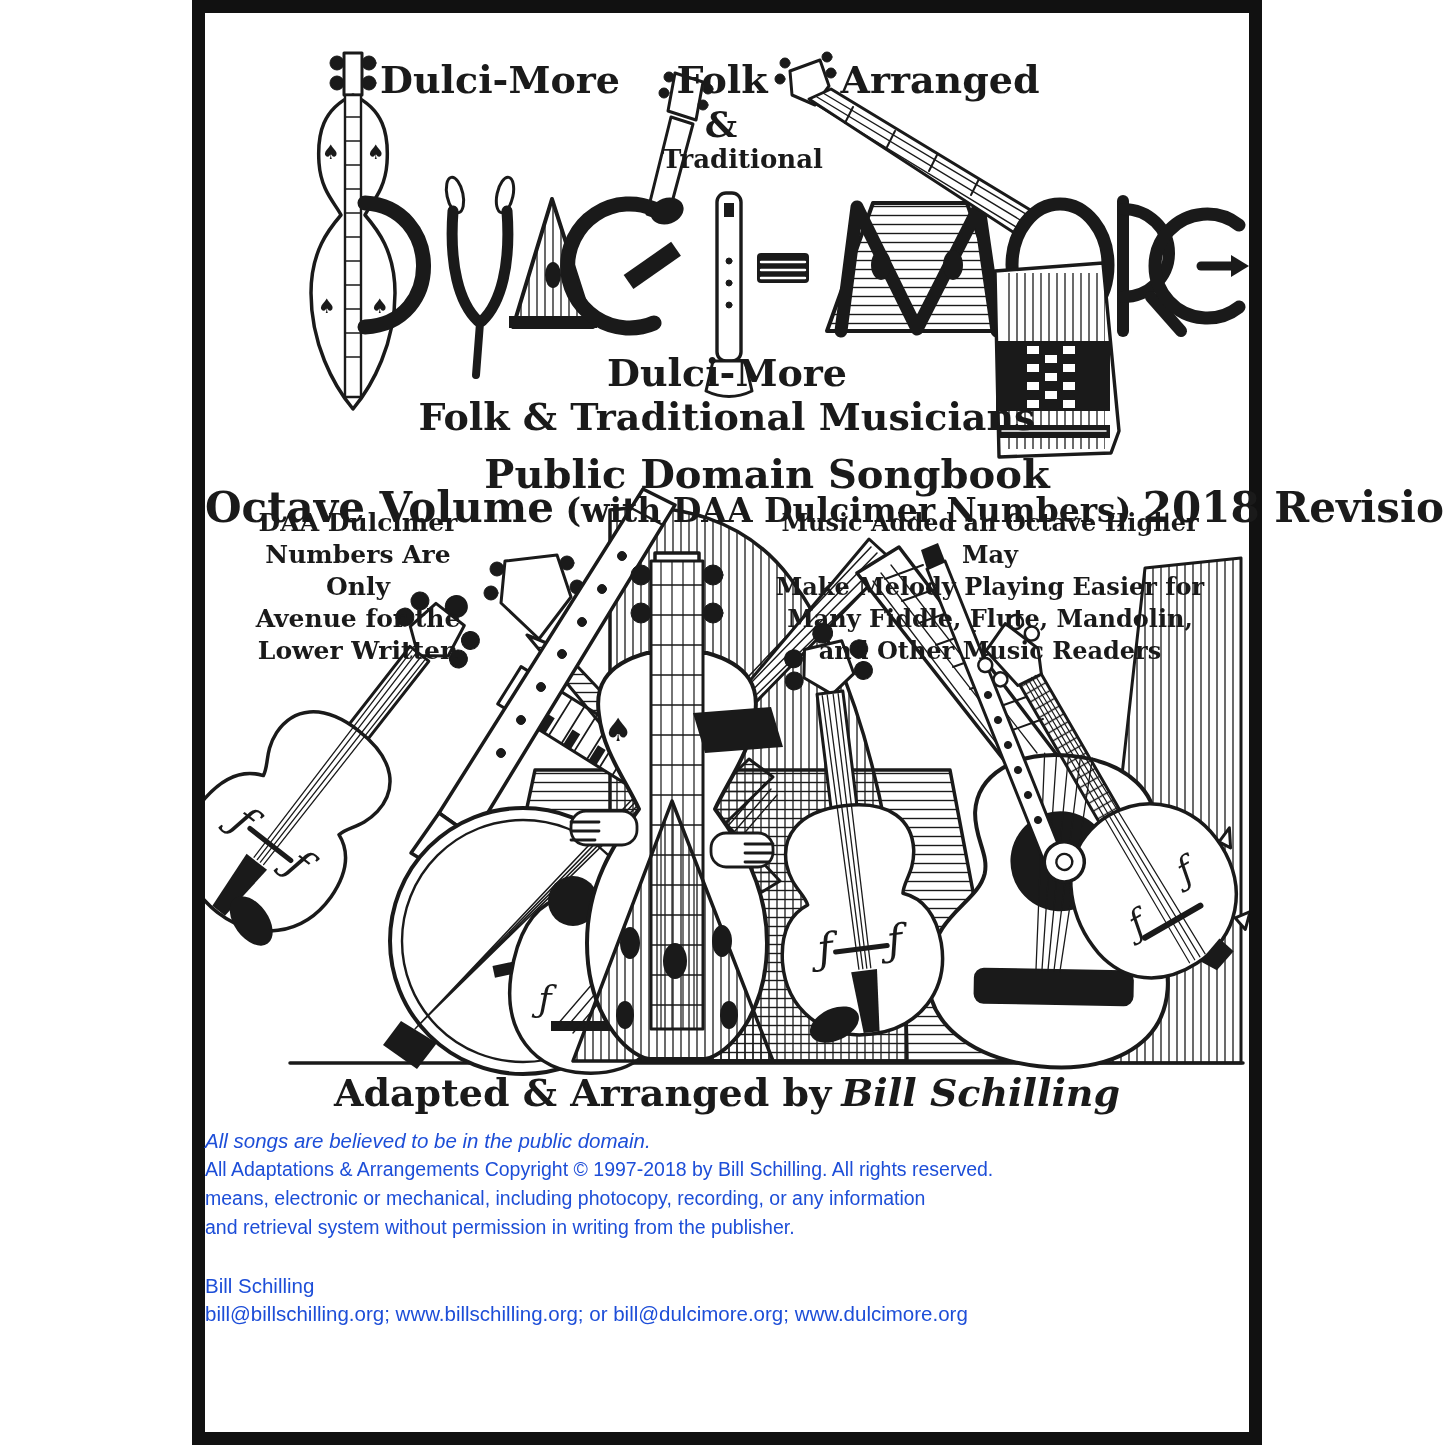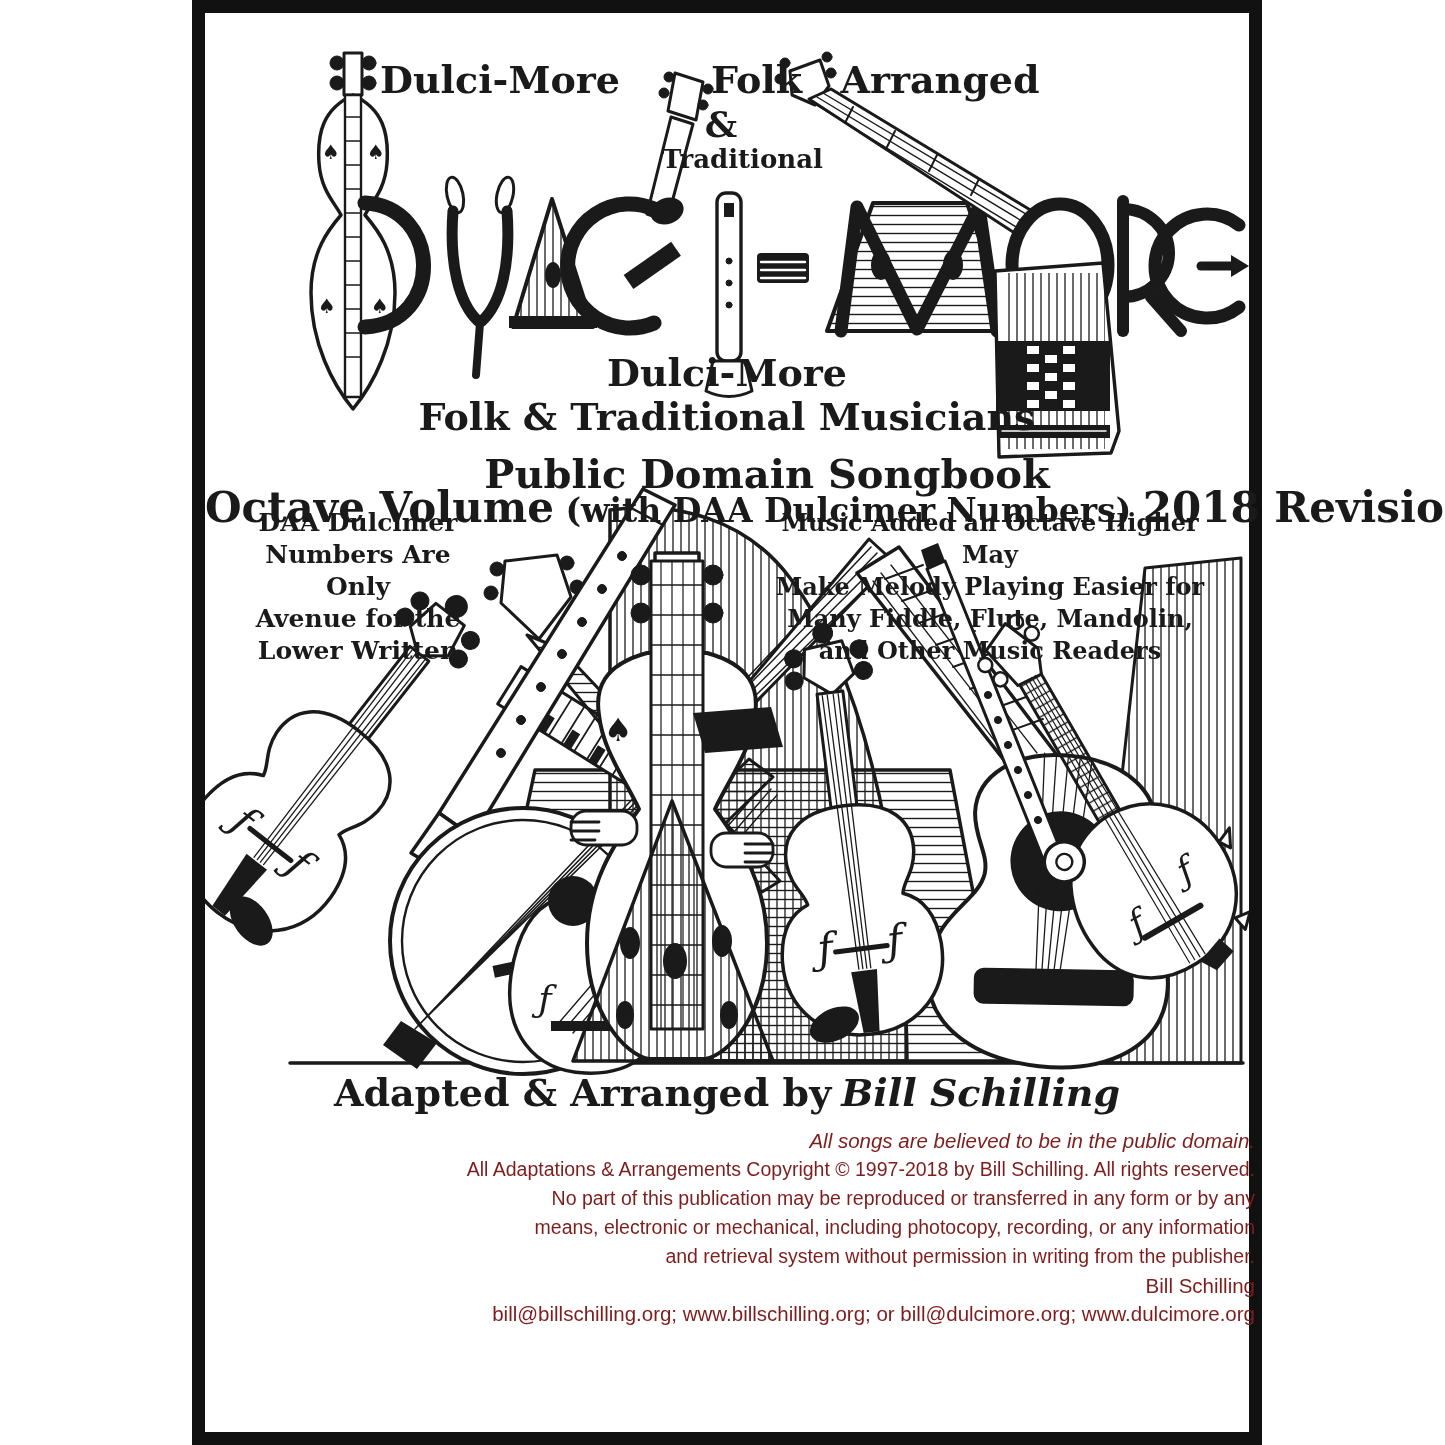--- a/index.html
+++ b/index.html
@@ -7,22 +7,22 @@
         font-family:"DejaVu Serif",serif;color:#1a1a1a;}
   .cover{position:absolute;left:192px;top:0;width:1070px;height:1445px;
          border:13px solid #111;box-sizing:border-box;background:#fff;}
   .abs{position:absolute;}
   .art{left:0;top:0;width:1044px;height:1419px;}
   .hdr{font-weight:bold;text-align:center;white-space:nowrap;}
   .ttl{left:0;width:1044px;text-align:center;font-weight:bold;white-space:nowrap;}
   .note{font-weight:bold;text-align:center;line-height:32px;font-size:25px;}
   .byline{left:0;width:1044px;text-align:center;font-weight:bold;font-size:38px;white-space:nowrap;}
   .byline .author{font-style:italic;margin-left:10px;}
-  .finetext{left:0;width:1050px;text-align:right;font-family:"Liberation Sans",sans-serif;
-            font-size:19.5px;line-height:29px;color:#7f1d1d;}
+  .finetext{left:0;width:1050px;text-align:left;font-family:"Liberation Sans",sans-serif;
+            font-size:19.5px;line-height:29px;color:#1d4ed8;}
   .finetext .italic{font-style:italic;font-size:20.5px;}
   .contact{line-height:28px;font-size:20.5px;}
   .sr-only{position:absolute;width:1px;height:1px;overflow:hidden;clip:rect(0 0 0 0);white-space:nowrap;}
   svg text{stroke:none;}
 </style>
 </head>
 <body>
 
 <div class="page">
   <div class="cover">
@@ -316,21 +316,21 @@
           <path d="M-26,40 H26" stroke-width="5"></path>
           <path d="M-13,62 L13,62 L8,124 L-8,124 Z" fill="#1a1a1a" stroke="none"></path>
           <ellipse cx="32" cy="112" rx="28" ry="17" fill="#1a1a1a" stroke="none" transform="rotate(16 32 112)"></ellipse>
           <path d="M-8,-200 L-5,60 M-3,-200 L-1,60 M3,-200 L3,60 M8,-200 L7,60" stroke-width="1.3"></path>
         </g>
 
       </g>
     </svg>
 
     <div class="abs hdr" style="left:160px;top:44px;width:270px;font-size:38px;">Dulci-More</div>
-    <div class="abs hdr" style="left:437px;top:44px;width:160px;font-size:38px;text-align:right;">Folk</div>
+    <div class="abs hdr" style="left:437px;top:44px;width:160px;font-size:38px;">Folk</div>
     <div class="abs hdr" style="left:590px;top:44px;width:290px;font-size:38px;">Arranged</div>
     <div class="abs hdr" style="left:426px;top:90px;width:180px;font-size:36px;">&amp;</div>
     <div class="abs hdr" style="left:405px;top:131px;width:265px;font-size:26px;">Traditional</div>
 
     <div class="abs ttl" style="top:337px;font-size:38px;">Dulci-More</div>
     <div class="abs ttl" style="top:381px;font-size:38px;">Folk &amp; Traditional Musicians</div>
     <div class="abs ttl" style="top:437px;font-size:40px;padding-left:40px;">Public Domain Songbook</div>
     <div class="abs ttl" style="top:470px;font-size:42px;">
       <span>Octave Volume</span><span style="font-size:33px;"> (with DAA Dulcimer Numbers) </span><span>2018 Revision</span>
     </div>
@@ -348,21 +348,20 @@
     <div class="abs note" style="left:570px;top:494px;width:430px;font-size:24px;">
       <div>Music Added an Octave Higher May</div>
       <div>Make Melody Playing Easier for</div>
       <div>Many Fiddle, Flute, Mandolin,</div>
       <div>and Other Music Readers</div>
     </div>
 
     <div class="abs finetext" style="top:1113px;">
       <div class="italic">All songs are believed to be in the public domain.</div>
       <div>All Adaptations &amp; Arrangements Copyright © 1997-2018 by Bill Schilling. All rights reserved.</div>
-      <div>No part of this publication may be reproduced or transferred in any form or by any</div>
       <div>means, electronic or mechanical, including photocopy, recording, or any information</div>
       <div>and retrieval system without permission in writing from the publisher.</div>
     </div>
 
     <div class="abs finetext contact" style="top:1259px;">
       <div>Bill Schilling</div>
       <div>bill@billschilling.org; www.billschilling.org; or bill@dulcimore.org; www.dulcimore.org</div>
     </div>
 
   </div>

